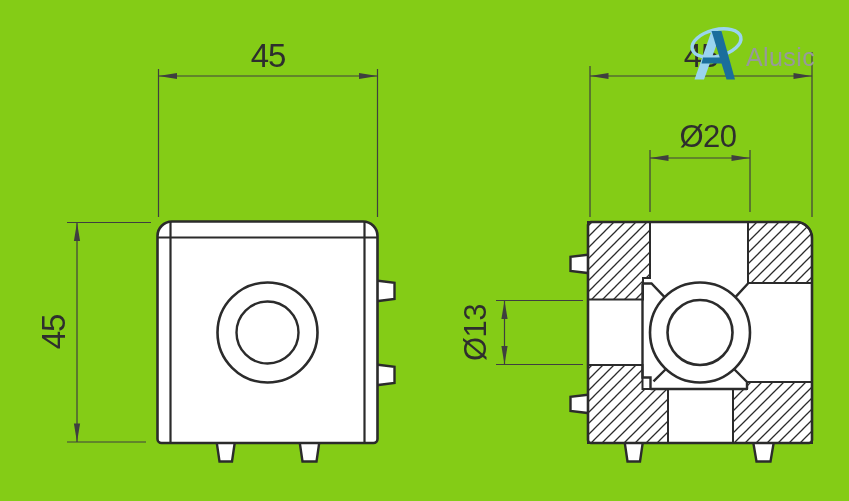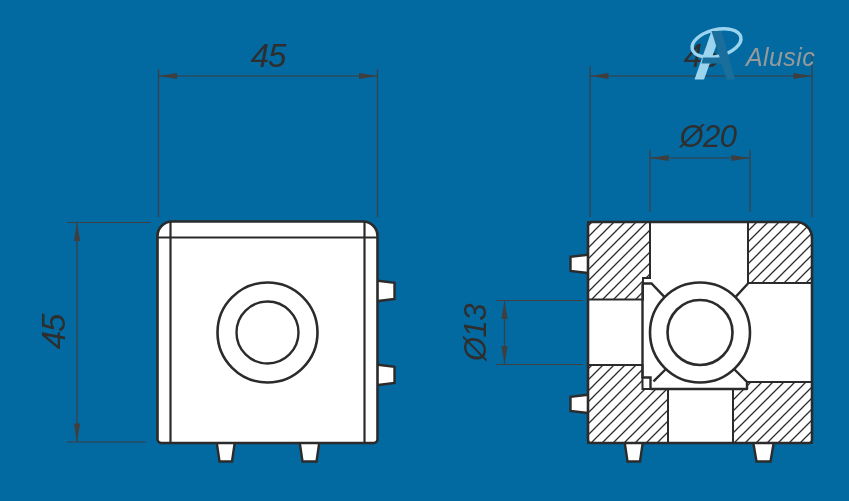--- a/index.html
+++ b/index.html
@@ -1,21 +1,20 @@
 <!DOCTYPE html>
 <html><head>
 <meta charset="utf-8">
 <style>
   html, body { margin: 0; padding: 0; background: #ffffff; }
   .canvas {
     position: relative;
     width: 849px; height: 501px;
-    background: #0369a1;
+    background: #84cc16;
     overflow: hidden;
-    font-style: italic;
   }
   svg { display: block; }
   .dim-text {
     font-family: "Liberation Sans", "DejaVu Sans", sans-serif;
     font-size: 33px;
     letter-spacing: -1px;
   }
   .dia-text {
     font-size: 31px;
     letter-spacing: -0.5px;

